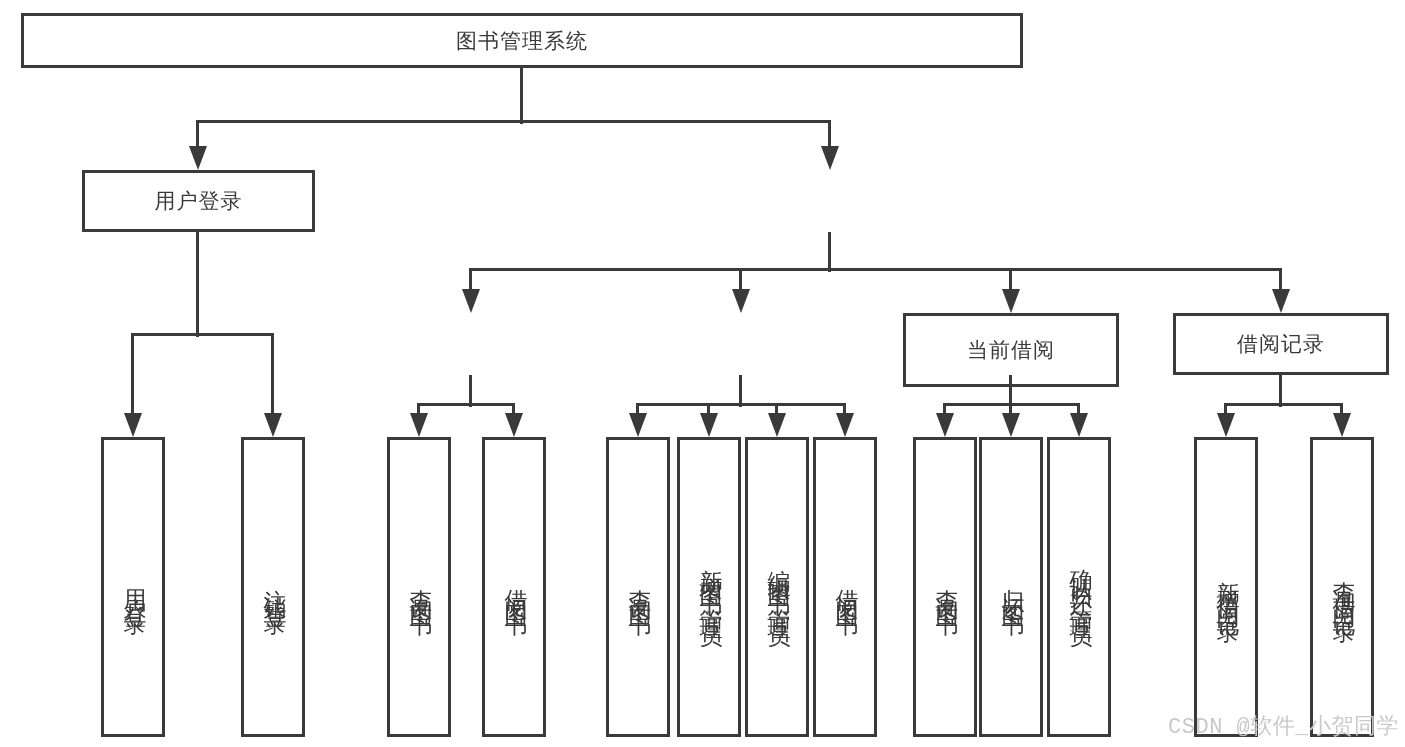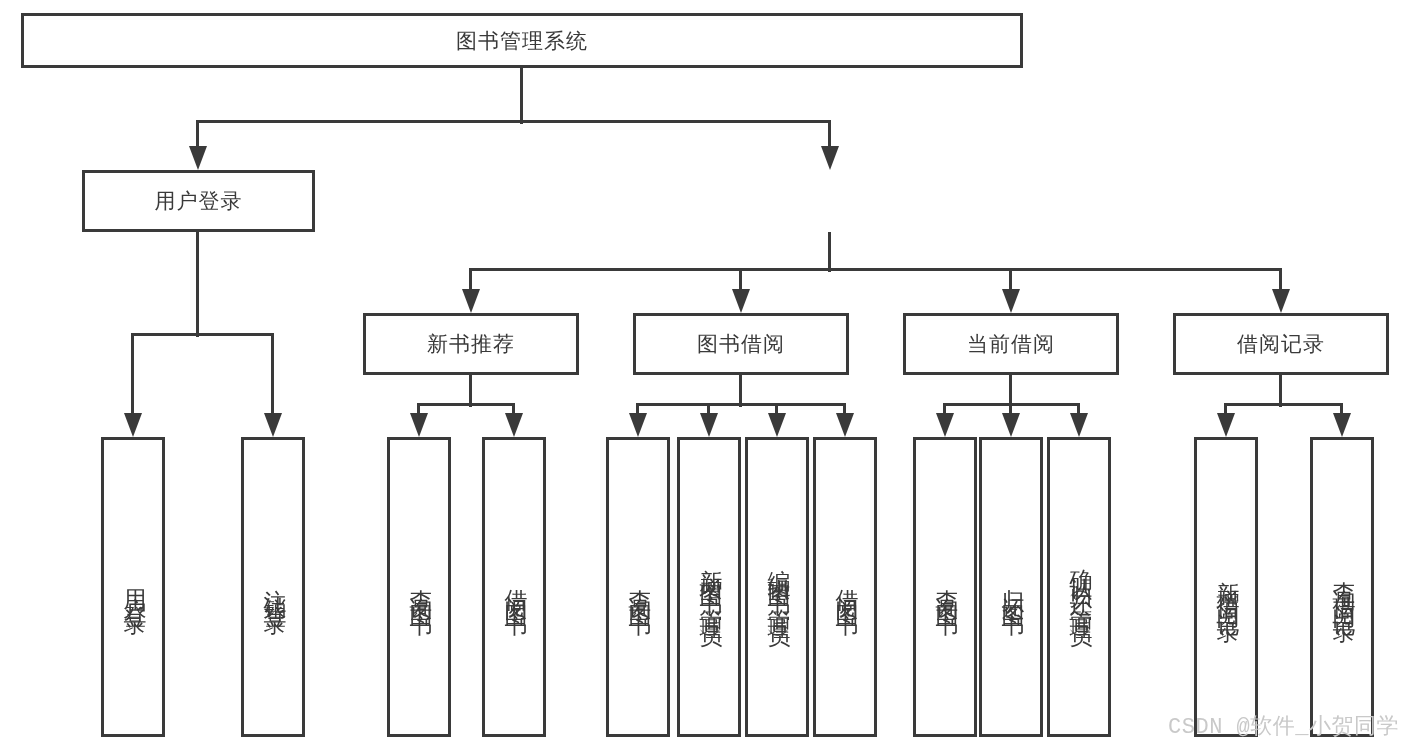--- a/index.html
+++ b/index.html
@@ -44,27 +44,21 @@
 <div class="stage">
 
   <div class="hbox" style="left:21px;top:13px;width:1002px;height:55px">
     <span>图书管理系统</span>
   </div>
 
   <div class="hbox" style="left:82px;top:170px;width:233px;height:62px">
     <span>用户登录</span>
   </div>
 
-  <div class="hbox" style="left:363px;top:313px;width:216px;height:62px">
-    <span>新书推荐</span>
-  </div>
-  <div class="hbox" style="left:633px;top:313px;width:216px;height:62px">
-    <span>图书借阅</span>
-  </div>
-  <div class="hbox" style="left:903px;top:313px;width:216px;height:62px">
+  <div class="hbox" style="left:903px;top:313px;width:216px;height:74px">
     <span>当前借阅</span>
   </div>
   <div class="hbox" style="left:1173px;top:313px;width:216px;height:62px">
     <span>借阅记录</span>
   </div>
 
   <div class="vbox" style="left:101px">
     <span class="vtext">用户登录</span>
   </div>
   <div class="vbox" style="left:241px">

